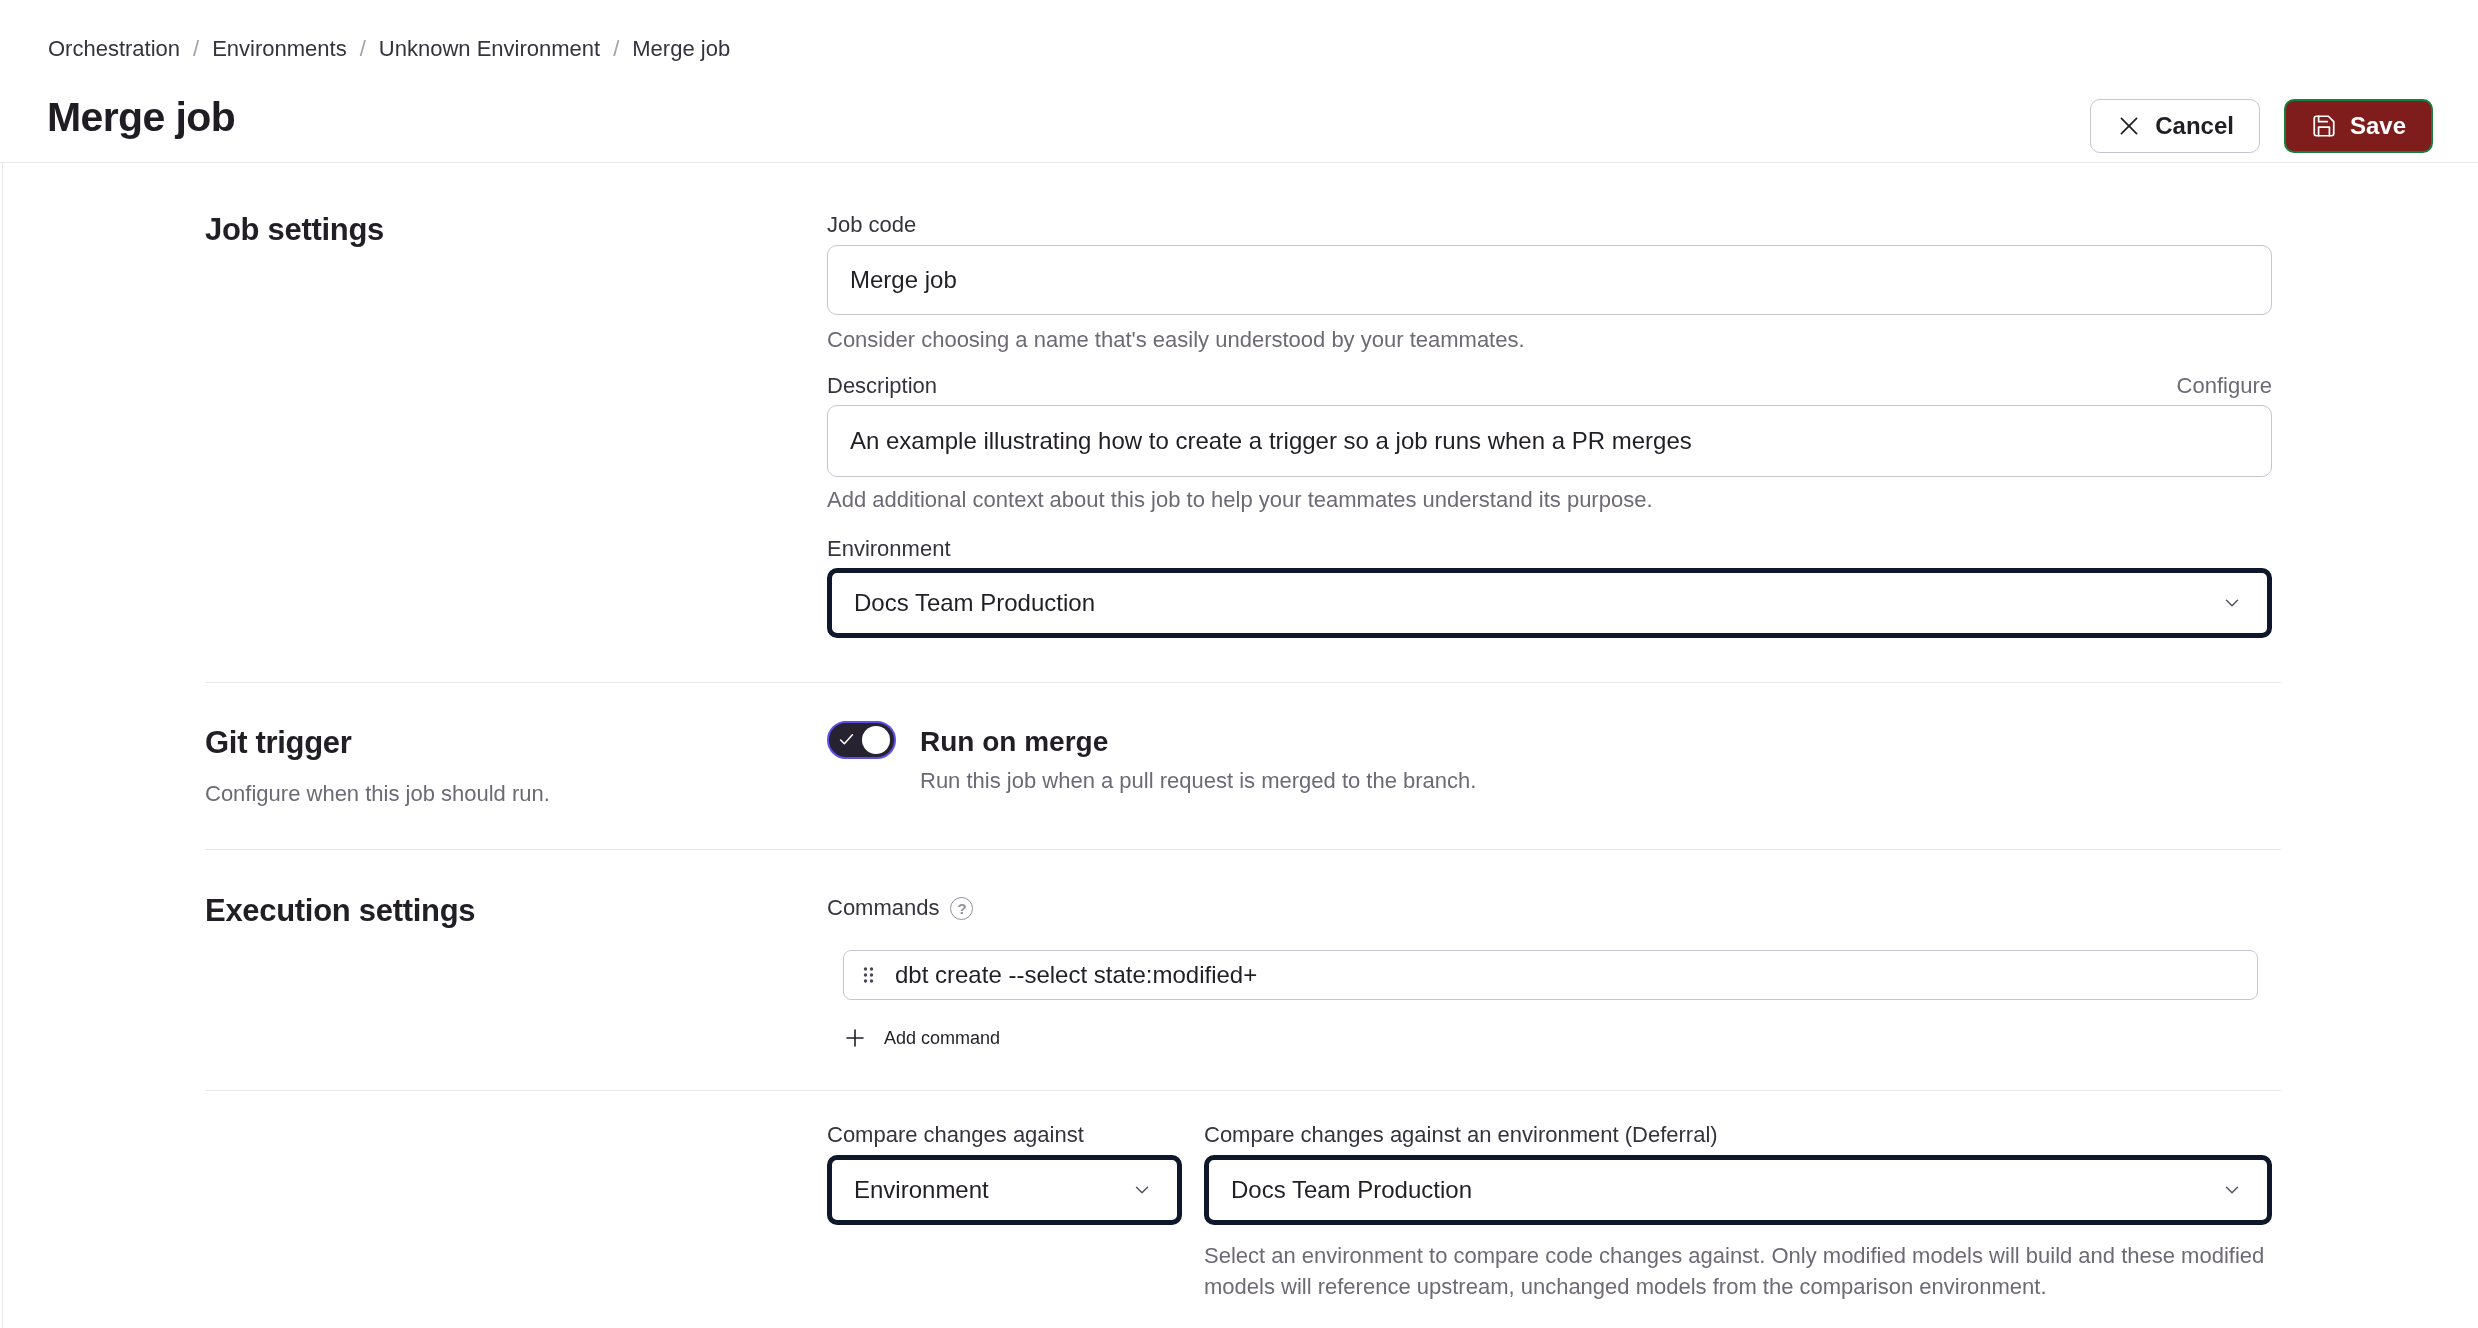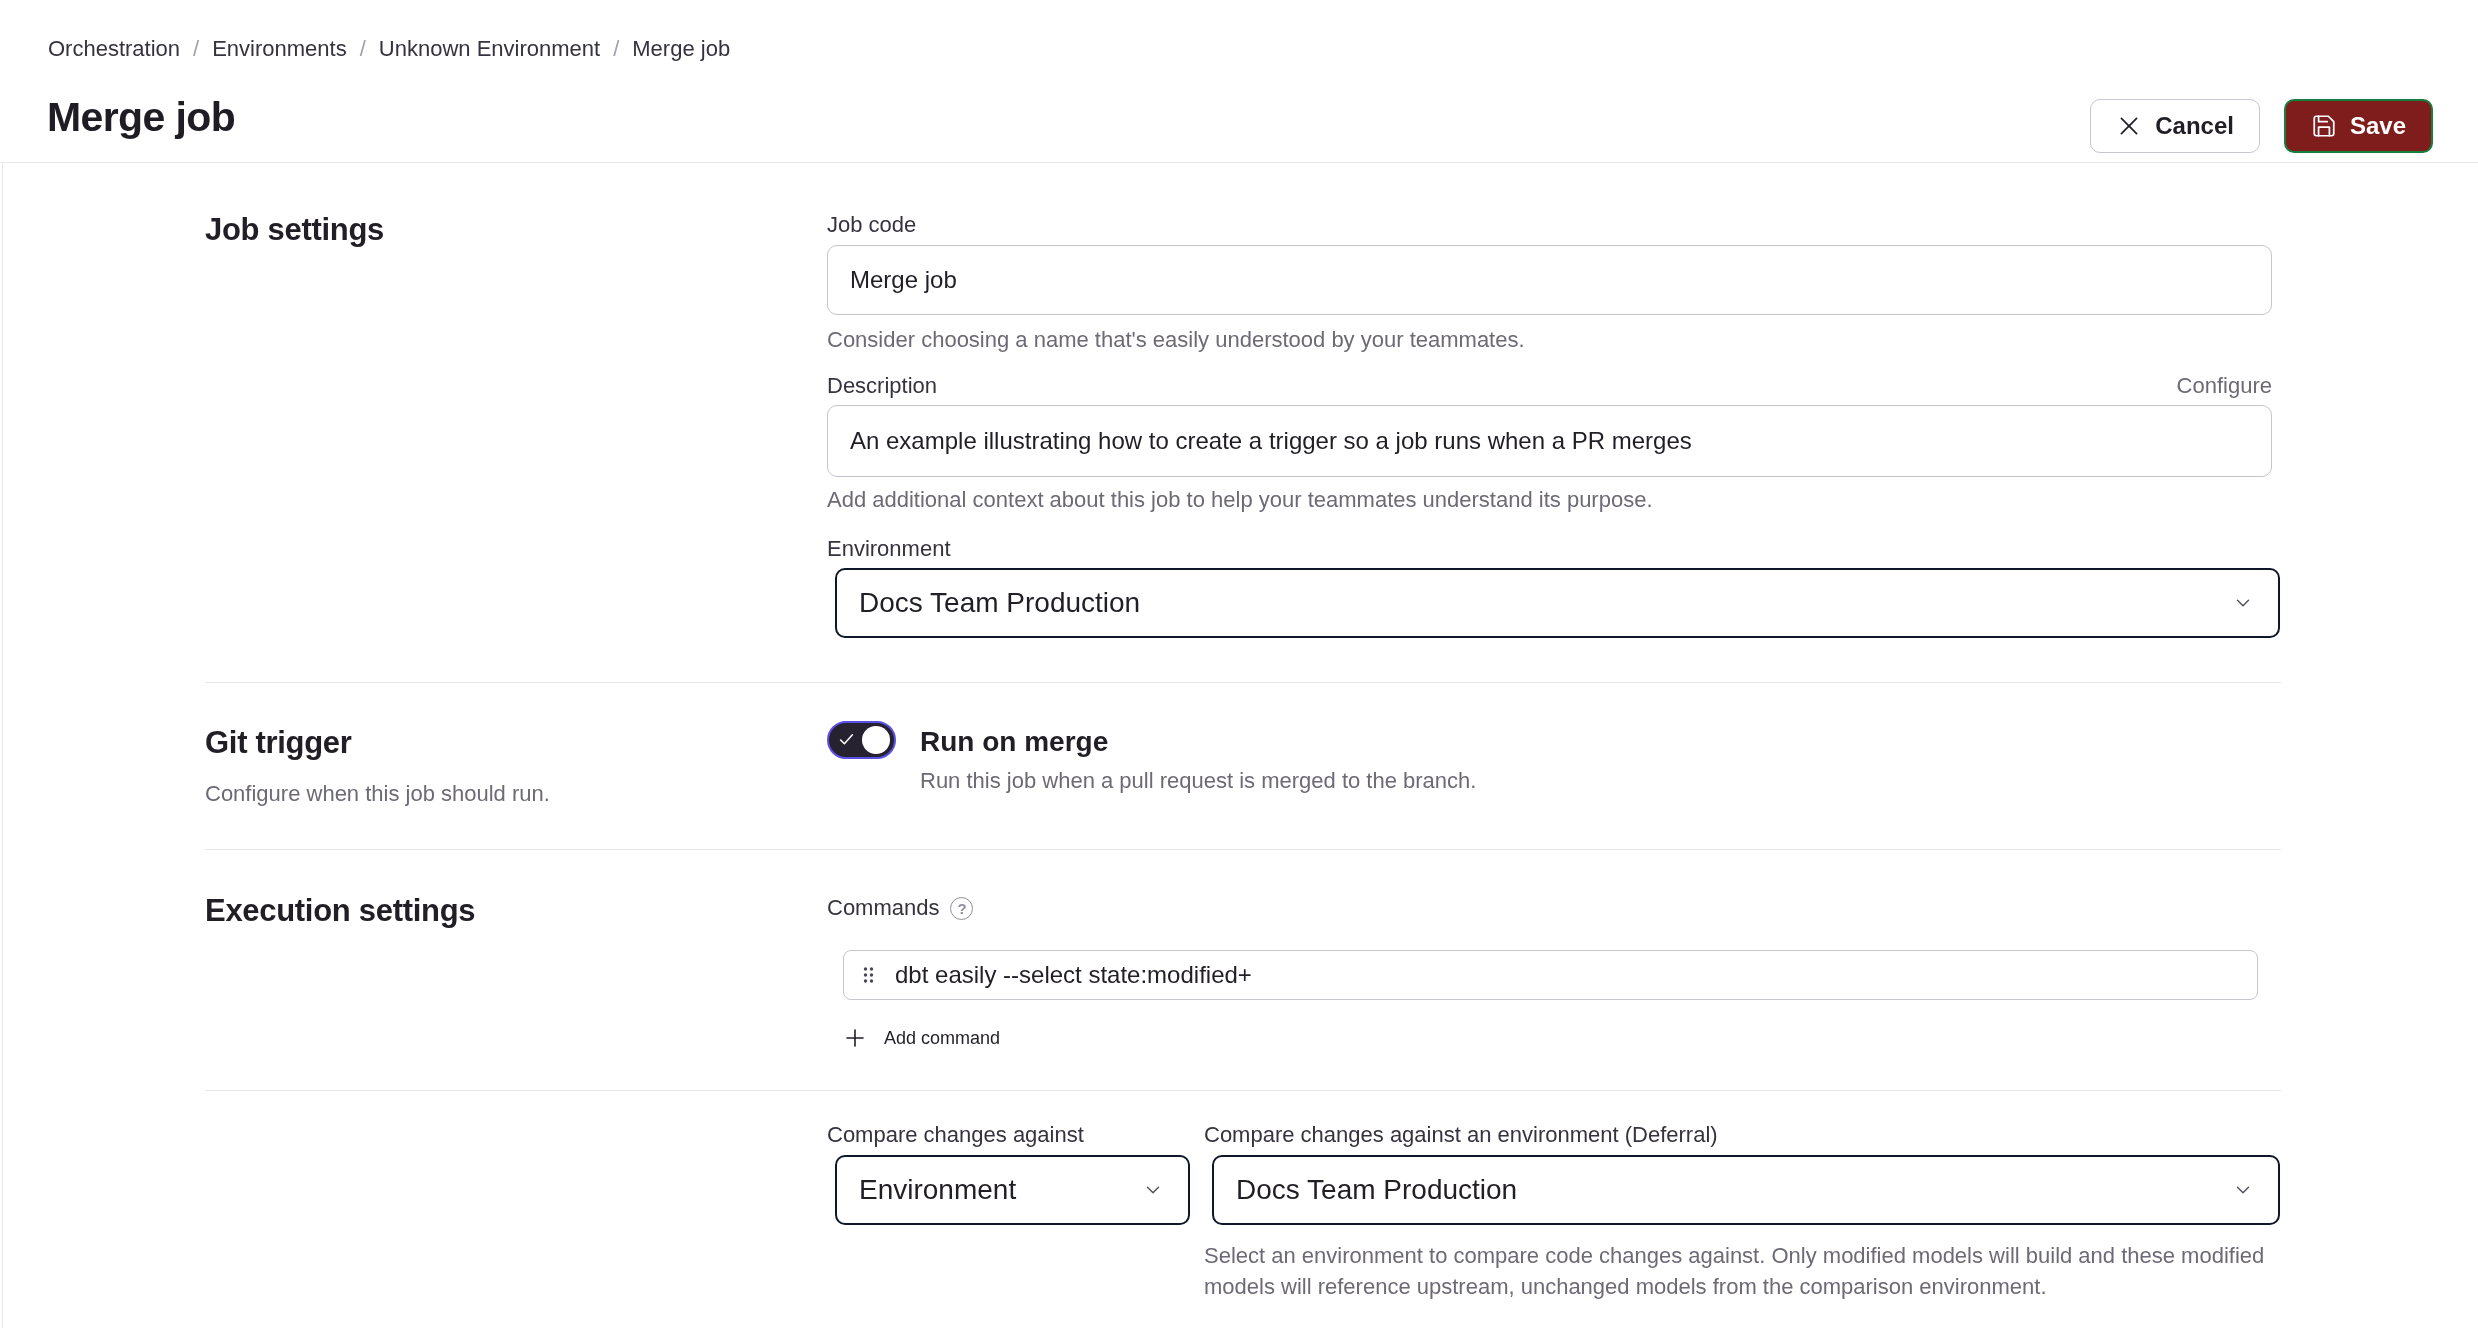--- a/index.html
+++ b/index.html
@@ -26,23 +26,23 @@
   #header-divider{left:0;right:0;top:162px;height:1px;background:#e9e7ec;}
   #left-panel-border{left:2px;top:163px;bottom:0;width:1px;background:#e9e7ec;}
 
   
   .sec-h{font-size:31px;font-weight:700;color:#211e26;letter-spacing:-0.3px;}
   .field-label{font-size:22px;color:#36323e;}
   .helper{font-size:22px;color:#6d6975;}
   .divider{height:1px;background:#e9e7ec;left:205px;width:2076px;}
   .text-input{box-sizing:border-box;border:1px solid #c7c3cd;border-radius:10px;
     font-size:24px;color:#211e26;padding:0 22px;font-family:inherit;background:#fff;outline:none;}
-  .select{box-sizing:border-box;border:2px solid #0f172a;border-radius:10px;background:#fff;
+  .select{box-sizing:border-box;border:5px solid #0f172a;border-radius:10px;background:#fff;
     display:flex;align-items:center;justify-content:space-between;
-    padding:0 24px 0 22px;font-size:28px;color:#211e26;cursor:pointer;margin-left:8px;}
+    padding:0 24px 0 22px;font-size:24px;color:#211e26;cursor:pointer;}
   .chev{flex:0 0 auto;}
 
   
   #h-job-settings{left:205px;top:212px;}
   #label-jobname{left:827px;top:212px;}
   #input-jobname{left:827px;top:245px;width:1445px;height:70px;}
   #helper-jobname{left:827px;top:327px;}
   #label-desc{left:827px;top:373px;}
   #optional-badge{left:827px;top:373px;width:1445px;text-align:right;}
   #input-desc{left:827px;top:405px;width:1445px;height:72px;}
@@ -164,21 +164,21 @@
 
 <div id="command-row" class="abs">
   <svg id="drag-handle" width="15" height="22" viewBox="0 0 15 22" fill="#4a4653">
       <circle cx="4.5" cy="5" r="1.7"></circle>
       <circle cx="10.5" cy="5" r="1.7"></circle>
       <circle cx="4.5" cy="11" r="1.7"></circle>
       <circle cx="10.5" cy="11" r="1.7"></circle>
       <circle cx="4.5" cy="17" r="1.7"></circle>
       <circle cx="10.5" cy="17" r="1.7"></circle>
     </svg>
-  <span id="command-text">dbt easily --select state:modified+</span>
+  <span id="command-text">dbt create --select state:modified+</span>
 </div>
 
 <div id="add-command" class="abs">
   <svg width="24" height="24" viewBox="0 0 24 24" fill="none" stroke="#211e26" stroke-width="1.6" stroke-linecap="round">
       <line x1="12" y1="4" x2="12" y2="20"></line>
       <line x1="4" y1="12" x2="20" y2="12"></line>
     </svg>
   <span>Add command</span>
 </div>
 

